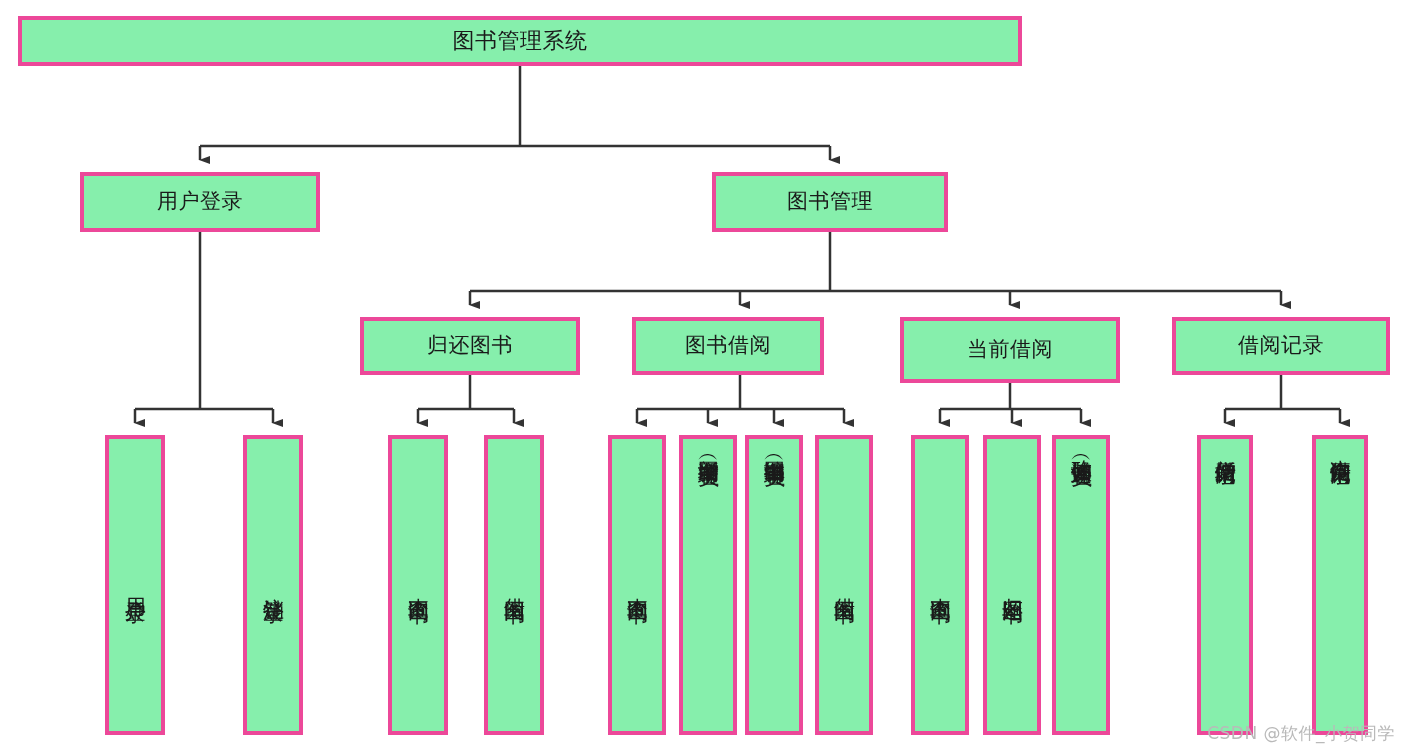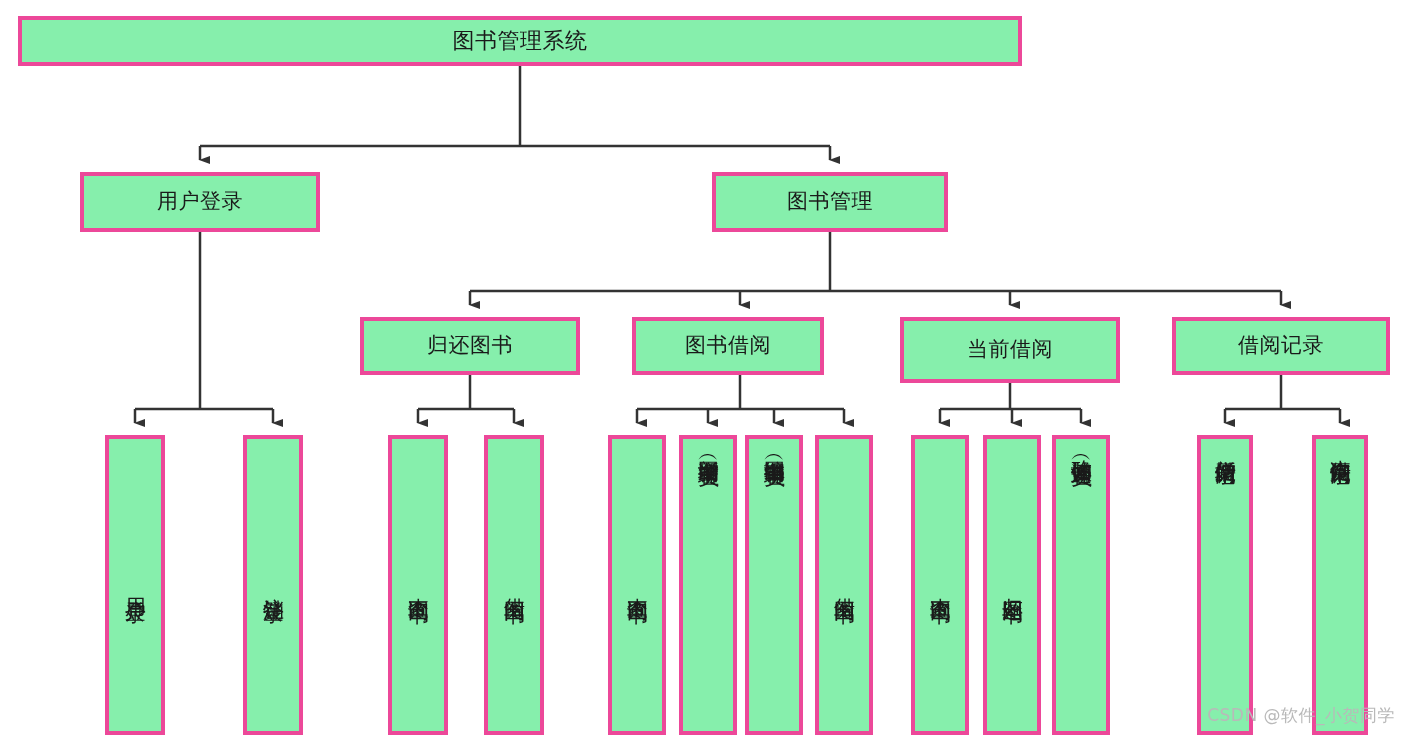--- a/index.html
+++ b/index.html
@@ -67,21 +67,21 @@
   .node.vert.tall-text .node-label {
     letter-spacing: 1px;
   }
   .node.vert.center-text {
     align-items: center;
     padding-top: 0;
   }
   #watermark {
     position: absolute;
     right: 10px;
-    bottom: 20px;
+    bottom: 2px;
     font-size: 17px;
     color: #b9b9b9;
     white-space: nowrap;
     letter-spacing: 0.5px;
   }
 </style>
 </head>
 <body>
 
 <div id="diagram-root">

